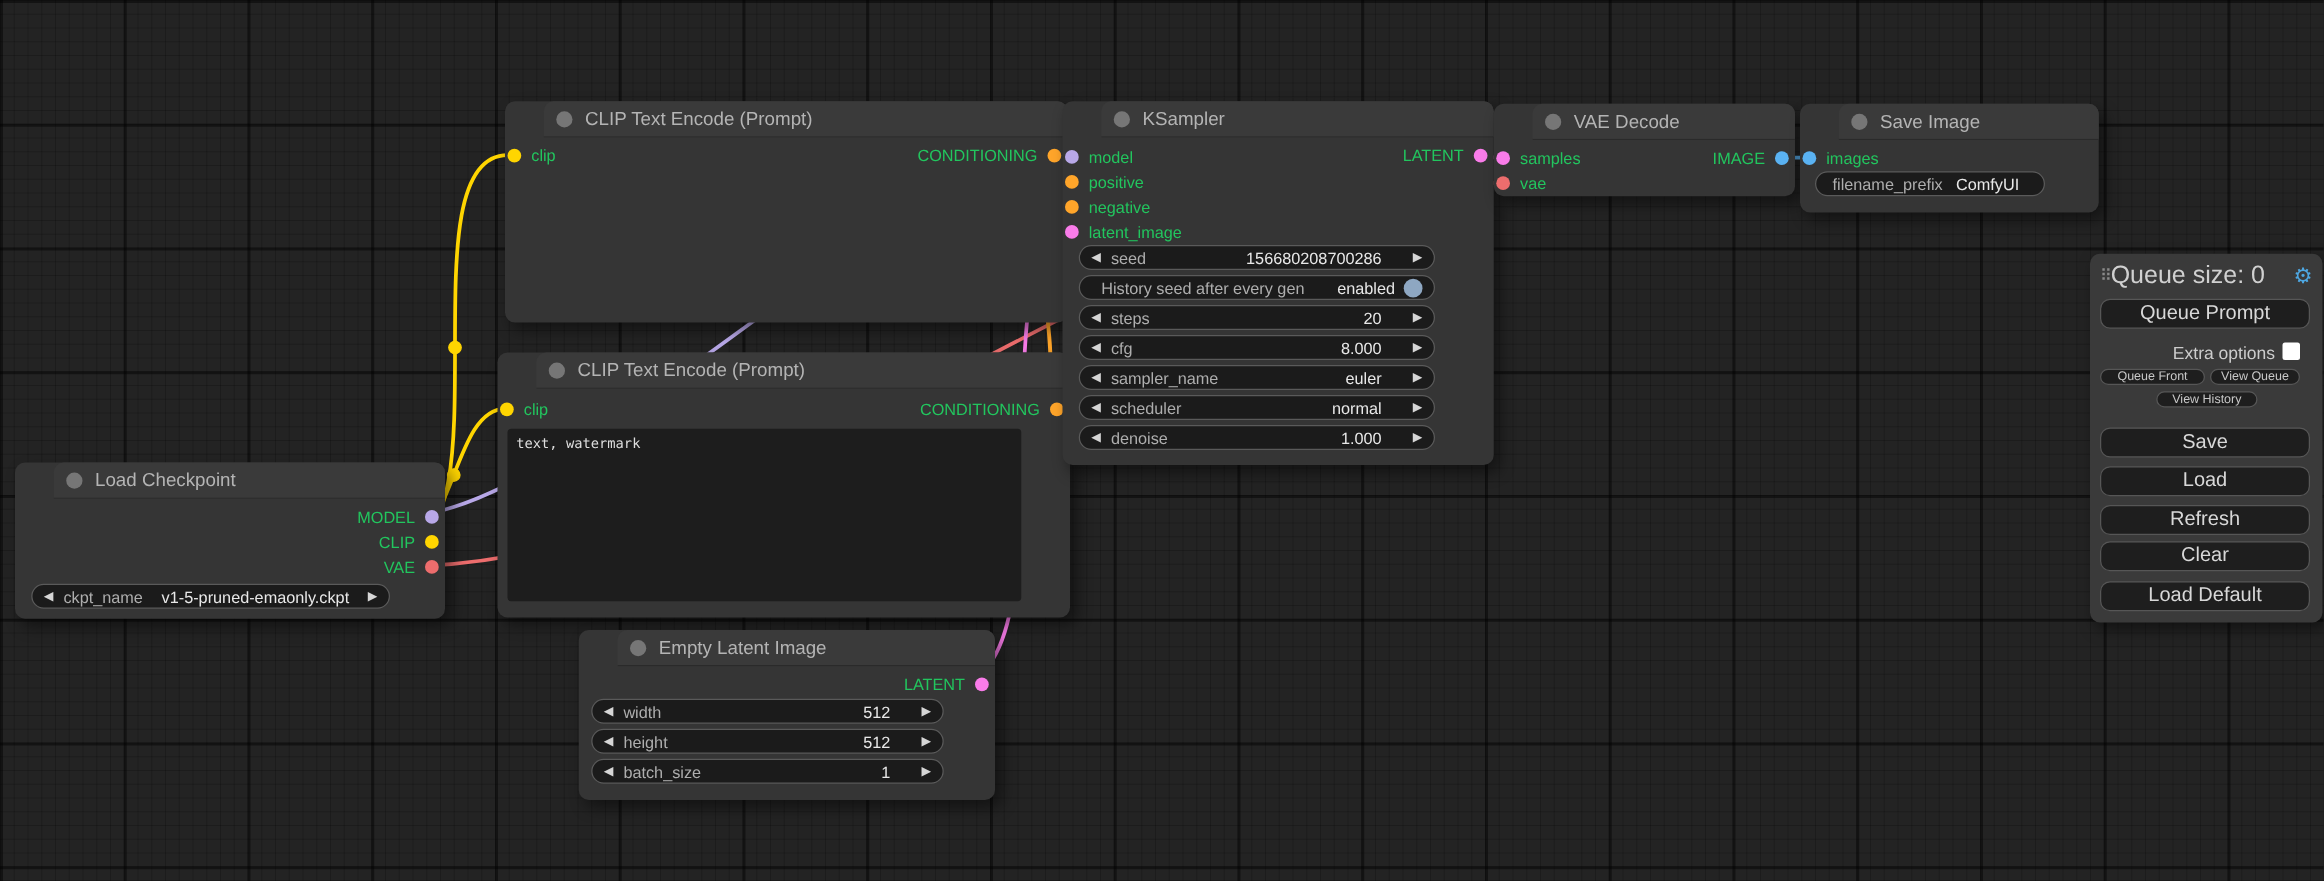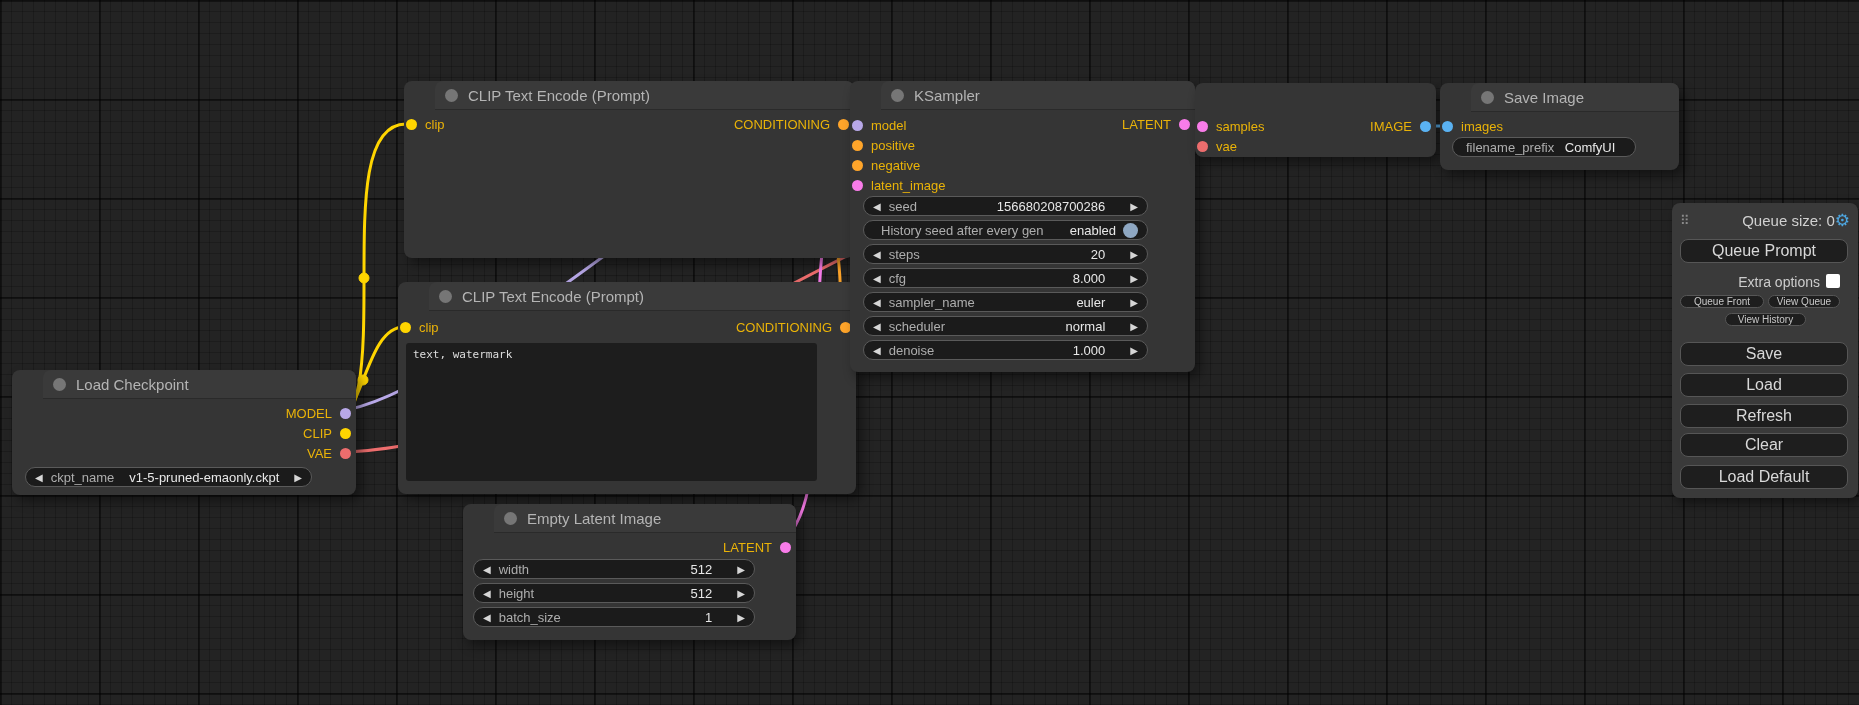--- a/index.html
+++ b/index.html
@@ -17,21 +17,21 @@
   #wires{position:absolute;left:0;top:0;z-index:1;}
   #wires path{fill:none;stroke-width:3px;stroke-linecap:round;}
 
   .node{position:absolute;background:#353535;border-radius:8px;z-index:2;
         box-shadow:5px 6px 12px rgba(0,0,0,.45);padding-left:31px;}
   .node-header{height:28px;display:flex;align-items:center;padding:0 10px;
         background:#3a3a3a;border-radius:8px 8px 0 0;border-bottom:1px solid #2a2a2a;
         color:#b4b4b4;font-size:15px;white-space:nowrap;}
   .collapse-dot{width:13px;height:13px;border-radius:50%;background:#767676;margin-right:10px;flex:none;}
   .port{position:absolute;height:16px;display:flex;align-items:center;
-        font-size:13px;color:#eab308;white-space:nowrap;}
+        font-size:13px;color:#22c55e;white-space:nowrap;}
   .port.in{left:2px;}
   .port.out{right:5px;}
   .pdot{width:11px;height:11px;border-radius:50%;flex:none;}
   .port.in .pdot{margin-right:8px;}
   .port.out .pdot{margin-left:8px;}
   .c-model{background:var(--model);}   .s-model{stroke:var(--model);fill:var(--model);}
   .c-clip{background:var(--clip);}     .s-clip{stroke:var(--clip);fill:var(--clip);}
   .c-vae{background:var(--vae);}       .s-vae{stroke:var(--vae);fill:var(--vae);}
   .c-cond{background:var(--conditioning);} .s-cond{stroke:var(--conditioning);fill:var(--conditioning);}
   .c-latent{background:var(--latent);} .s-latent{stroke:var(--latent);fill:var(--latent);}
@@ -49,21 +49,21 @@
 
   .textarea{position:absolute;background:#1d1d1d;border-radius:3px;color:#dedede;
         font-family:"DejaVu Sans Mono",monospace;font-size:11px;line-height:14px;
         padding:5px 7px;white-space:pre-wrap;box-sizing:border-box;overflow:hidden;}
 
   
   #queue-panel{position:absolute;left:1672px;top:203px;width:186px;height:295px;z-index:3;
         background:#3a3a3a;border-radius:8px;box-shadow:4px 5px 12px rgba(0,0,0,.5);}
   .qp-header{position:absolute;left:0;top:7px;width:100%;height:20px;display:flex;align-items:center;}
   .qp-drag{color:#8a8a8a;font-size:13px;margin-left:8px;letter-spacing:-1px;}
-  .qp-title{flex:1;text-align:right;color:#d0d0d0;font-size:15px;}
+  .qp-title{flex:1;text-align:left;color:#d0d0d0;font-size:20px;}
   .qp-gear{color:var(--gear);font-size:17px;margin-right:8px;line-height:1;}
   .qbtn{position:absolute;box-sizing:border-box;background:#1e1e1e;border:1px solid #565656;
         border-radius:8px;color:#d8d8d8;display:flex;align-items:center;justify-content:center;}
   .qbtn.big{left:8px;width:168px;height:24px;font-size:16px;}
   .qbtn.small{height:13px;font-size:10px;border-radius:7px;color:#c8c8c8;}
   .qp-extra{position:absolute;left:0;top:71px;width:148px;text-align:right;
         color:#cccccc;font-size:14px;}
   .qp-checkbox{position:absolute;left:154px;top:71px;width:14px;height:14px;background:#ffffff;
         border-radius:2px;}
 </style>
@@ -215,20 +215,24 @@
     <div class="widget" style="left:13px;top:259px;width:285px;">
       <span class="arrow">◀</span>
       <span class="wlabel">denoise</span>
       <span class="spacer"></span>
       <span class="wvalue">1.000</span>
       <span class="arrow">▶</span>
     </div>
   </div>
 
   <div class="node" style="left:1195px;top:83px;width:210px;height:74px;">
+    <div class="node-header">
+      <span class="collapse-dot"></span>
+      <span>VAE Decode</span>
+    </div>
     <div class="port in" style="top:35px;">
       <span class="pdot c-latent"></span>
       <span>samples</span>
     </div>
     <div class="port out" style="top:35px;">
       <span>IMAGE</span>
       <span class="pdot c-image"></span>
     </div>
     <div class="port in" style="top:55px;">
       <span class="pdot c-vae"></span>

